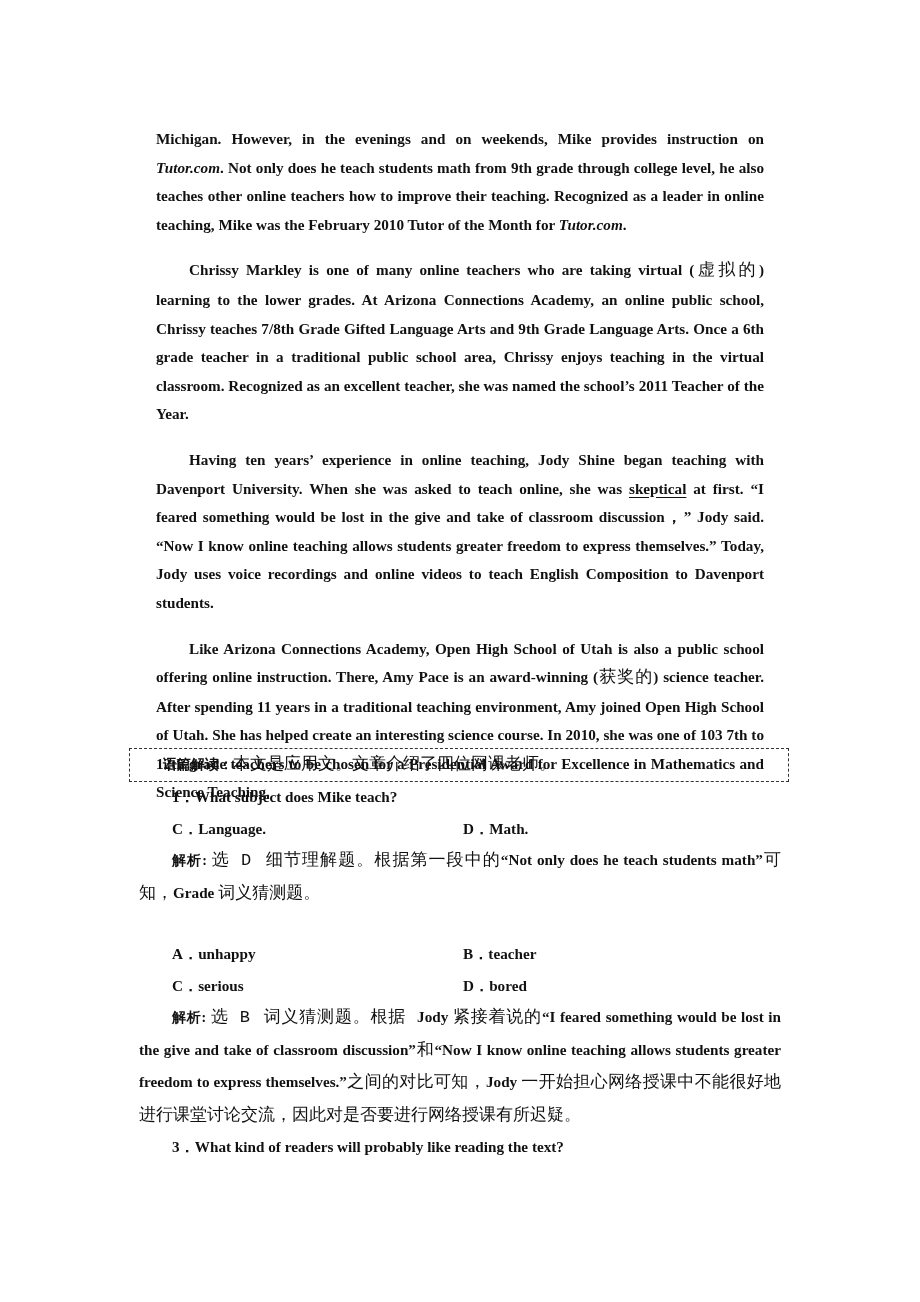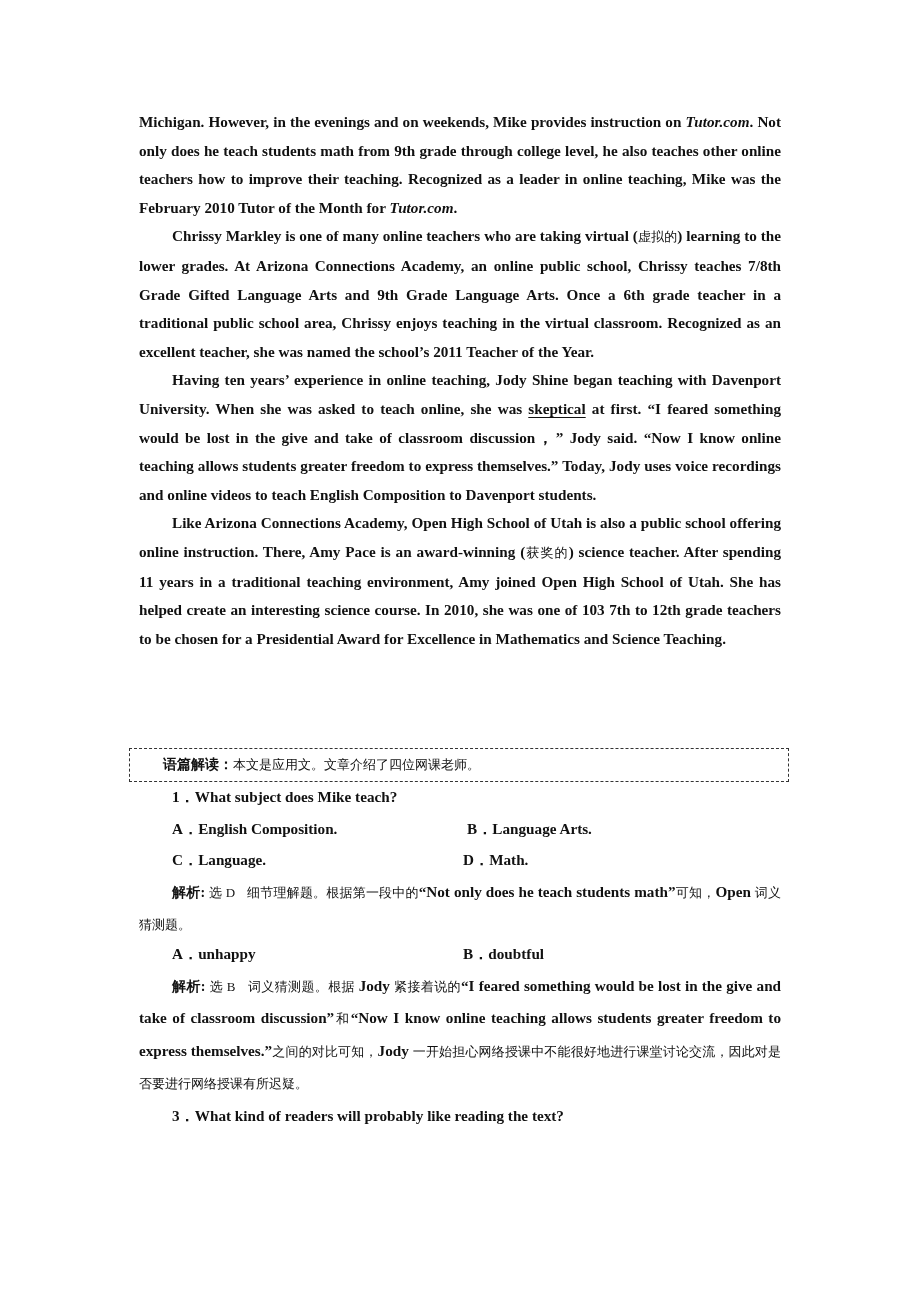--- a/index.html
+++ b/index.html
@@ -19,24 +19,24 @@
     position: absolute;
     left: 139px;
     top: 108px;
     width: 642px;
   }
   .para {
     font-size: 15.2px;
     font-weight: bold;
     line-height: 28.6px;
     text-align: justify;
-    margin: 0;
+    margin: 17px;
   }
   .indent { text-indent: 33px; }
-  .cn { font-family: Liberation Serif, serif; font-weight: normal; font-size: 13px; }
+  .cn { font-family: Liberation Mono, monospace; font-weight: normal; font-size: 17px; }
   .cnb { font-family: Liberation Serif, serif; font-weight: bold; font-size: 14px; }
   .underline { text-decoration: underline; text-underline-offset: 3px; }
   .summary-box {
     position: absolute;
     left: 129px;
     top: 748px;
     width: 660px;
     height: 34px;
     border: 1px dashed #333333;
     box-sizing: border-box;
@@ -92,36 +92,36 @@
   <div class="summary-text">
     <span class="cnb">语篇解读：</span><span class="cn">本文是应用文。文章介绍了四位网课老师。</span>
   </div>
 </div>
 
 <div class="qblock" style="top:781px;">
   <p class="qline">
     <span style="padding-left:33px">1</span><span>．</span><span>What subject does Mike teach?</span>
   </p>
   <p class="qline">
-    <span class="opt opt-left"><span>A</span>．<span>English Composition.</span></span>
-    <span class="opt" style="left:328px"><span>B</span>．<span>Language Arts.</span></span>
-  </p>
-  <p class="qline">
     <span class="opt opt-left"><span>C</span>．<span>Language.</span></span>
     <span class="opt opt-right"><span>D</span>．<span>Math.</span></span>
   </p>
   <p class="analysis indent">
-    <span class="cnb">解析:</span> <span class="cn">选 D</span>&nbsp;&nbsp;&nbsp;<span><span class="cn">细节理解题。根据第一段中的</span><span>“Not only does he teach students math”</span><span class="cn">可知，</span><span>Open </span><span class="cn">词义猜测题。</span></span>
+    <span class="cnb">解析:</span> <span class="cn">选 D</span>&nbsp;&nbsp;&nbsp;<span><span class="cn">细节理解题。根据第一段中的</span><span>“Not only does he teach students math”</span><span class="cn">可知，</span><span>Grade </span><span class="cn">词义猜测题。</span></span>
   </p>
 </div>
 
 <div class="qblock" style="top:938px;">
   <p class="qline">
     <span class="opt opt-left"><span>A</span>．<span>unhappy</span></span>
-    <span class="opt opt-right"><span>B</span>．<span>doubtful</span></span>
+    <span class="opt opt-right"><span>B</span>．<span>teacher</span></span>
+  </p>
+  <p class="qline">
+    <span class="opt opt-left"><span>C</span>．<span>serious</span></span>
+    <span class="opt opt-right"><span>D</span>．<span>bored</span></span>
   </p>
   <p class="analysis indent">
     <span class="cnb">解析:</span> <span class="cn">选 B</span>&nbsp;&nbsp;&nbsp;<span><span class="cn">词义猜测题。根据 </span><span>Jody </span><span class="cn">紧接着说的</span><span>“I feared something would be lost in the give and take of classroom discussion”</span><span class="cn">和</span><span>“Now I know online teaching allows students greater freedom to express themselves.”</span><span class="cn">之间的对比可知，</span><span>Jody </span><span class="cn">一开始担心网络授课中不能很好地进行课堂讨论交流，因此对是否要进行网络授课有所迟疑。</span></span>
   </p>
   <p class="qline">
     <span style="padding-left:33px">3</span><span>．</span><span>What kind of readers will probably like reading the text?</span>
   </p>
 </div>
 
 </body></html>

